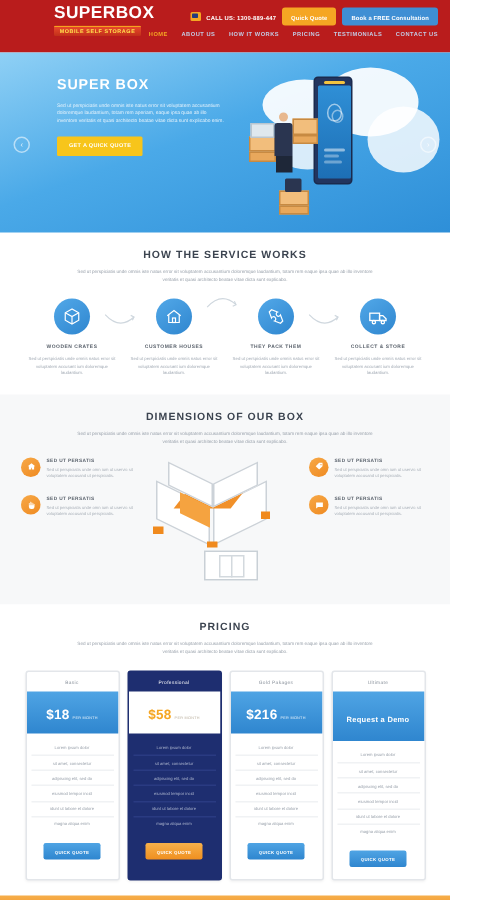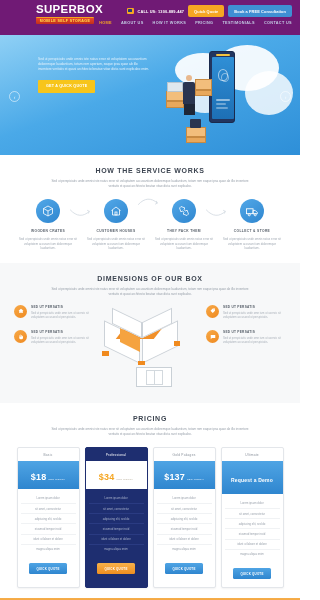--- a/index.html
+++ b/index.html
@@ -7,21 +7,21 @@
   body {
     font-family:"Liberation Sans", sans-serif;
     background:#ffffff;
     overflow:hidden;
     -webkit-font-smoothing:antialiased;
   }
   .page { width:300px; height:600px; position:relative; }
 
   
   .header {
-    background:#701a75;
+    background:#b91c1c;
     height:35px;
     position:relative;
     padding:0 8px;
   }
   .logo {
     position:absolute; left:36px; top:3px;
     width:58px; text-align:center;
   }
   .logo-main {
     font-size:11.5px; font-weight:bold; color:#ffffff;
@@ -309,20 +309,21 @@
       <div style="position:absolute;left:12px;top:47px;width:16px;height:10px;background:#dfe8ee;border:0.7px solid #b9c6d0;"></div>
       <div class="crate crate-top" style="left:31px;top:92px;width:20px;height:10px;"></div>
       <div class="crate" style="left:31px;top:102px;width:20px;height:6px;"></div>
       <div style="position:absolute;left:35px;top:84px;width:11px;height:9px;background:#2a3550;border-radius:1px;"></div>
     </div>
 
     <div class="arrow-btn arrow-l">‹</div>
     <div class="arrow-btn arrow-r">›</div>
 
     <div class="hero-left">
+      <div class="hero-t1">SUPER BOX</div>
       <div class="hero-p">Sed ut perspiciatis unde omnis iste natus error sit voluptatem accusantium doloremque laudantium, totam rem aperiam, eaque ipsa quae ab illo inventore veritatis et quasi architecto beatae vitae dicta sunt explicabo enim.</div>
       <button class="hero-btn">GET A QUICK QUOTE</button>
     </div>
   </div>
 
   <div class="sec sec-white">
     <div class="sec-title">HOW THE SERVICE WORKS</div>
     <div class="sec-sub">Sed ut perspiciatis unde omnis iste natus error sit voluptatem accusantium doloremque laudantium, totam rem eaque ipsa quae ab illo inventore veritatis et quasi architecto beatae vitae dicta sunt explicabo.</div>
     <div class="steps">
 
@@ -480,37 +481,37 @@
           <li>eiusmod tempor incid</li>
           <li>idunt ut labore et dolore</li>
           <li style="border-bottom:none;">magna aliqua enim</li>
         </ul>
         <button class="plan-btn">QUICK QUOTE</button>
       </div>
 
       <div class="plan hl">
         <div class="plan-name">Professional</div>
         <div class="plan-price">
-          <span class="pp-amt">$34</span><span class="pp-per">PER MONTH</span>
+          <span class="pp-amt">$58</span><span class="pp-per">PER MONTH</span>
         </div>
         <ul class="plan-feats">
           <li>Lorem ipsum dolor</li>
           <li>sit amet, consectetur</li>
           <li>adipiscing elit, sed do</li>
           <li>eiusmod tempor incid</li>
           <li>idunt ut labore et dolore</li>
           <li style="border-bottom:none;">magna aliqua enim</li>
         </ul>
         <button class="plan-btn">QUICK QUOTE</button>
       </div>
 
       <div class="plan">
         <div class="plan-name">Gold Pakages</div>
         <div class="plan-price">
-          <span class="pp-amt">$137</span><span class="pp-per">PER MONTH</span>
+          <span class="pp-amt">$216</span><span class="pp-per">PER MONTH</span>
         </div>
         <ul class="plan-feats">
           <li>Lorem ipsum dolor</li>
           <li>sit amet, consectetur</li>
           <li>adipiscing elit, sed do</li>
           <li>eiusmod tempor incid</li>
           <li>idunt ut labore et dolore</li>
           <li style="border-bottom:none;">magna aliqua enim</li>
         </ul>
         <button class="plan-btn">QUICK QUOTE</button>

